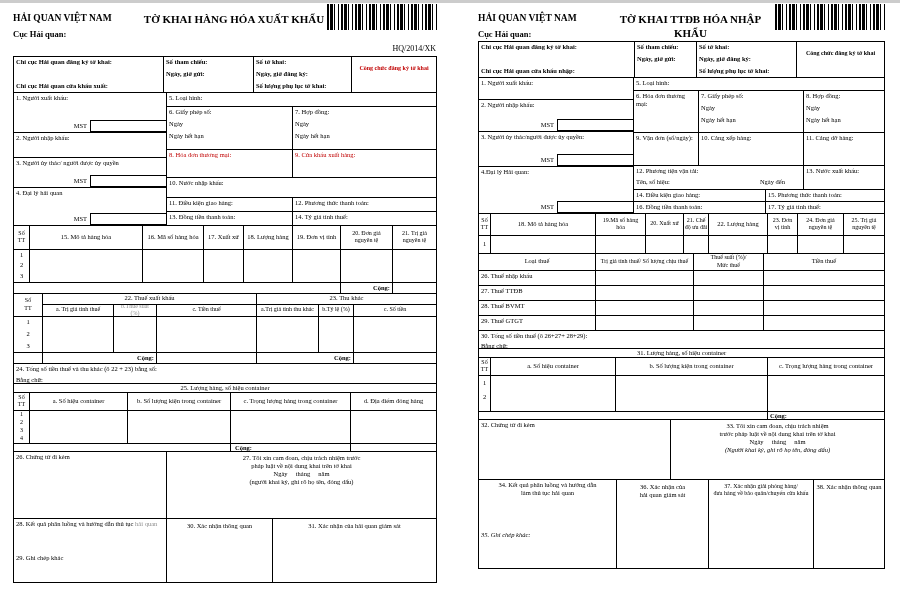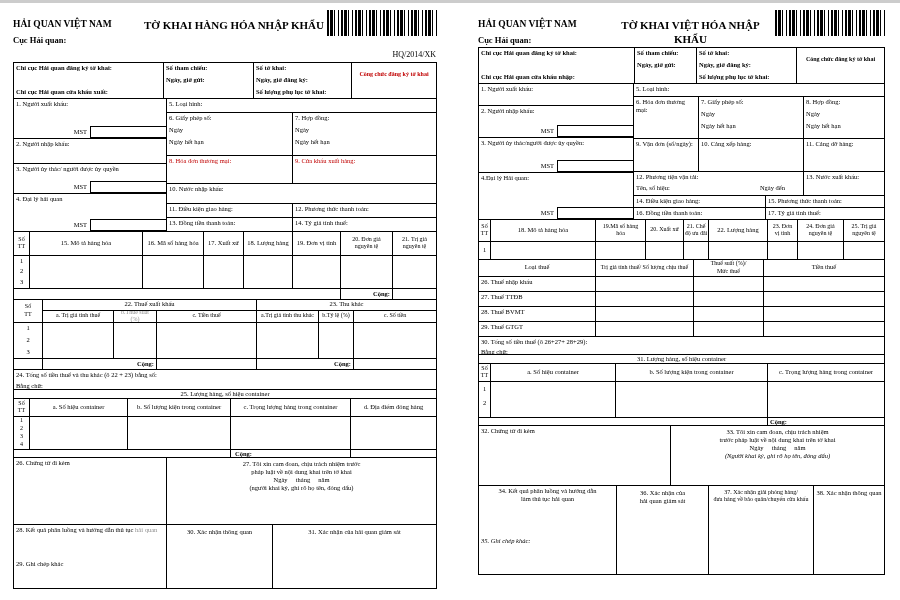--- a/index.html
+++ b/index.html
@@ -1,20 +1,20 @@
 <!DOCTYPE html>
 <html style="--red: #c00000; --gray: #8f8f8f;"><head>
 <meta charset="utf-8">
 <style>
   *{margin:0;padding:0;box-sizing:border-box}
   html,body{width:900px;height:600px;background:#fff;overflow:hidden}
   body{font-family:"Liberation Serif","DejaVu Serif",serif;color:#000;position:relative;
        font-size:6.5px;line-height:1.25;-webkit-font-smoothing:antialiased}
   .topstrip{position:absolute;top:0;left:0;width:900px;height:3px;background:#cccccc}
-  .form{position:absolute;top:10px}
+  .form{position:absolute;top:4px}
   #xk{left:13px;width:424px}
   #nk{left:478px;width:407px}
   .fhead{display:flex;align-items:flex-start}
   .org{width:128px;padding-top:9px}
   .org .l1{font-weight:bold;font-size:9.5px;white-space:nowrap}
   .org .l2{font-weight:bold;font-size:8.5px;margin-top:4px}
   .ftitle{flex:1;text-align:center;font-weight:bold;font-size:11px;padding-top:9px}
   .barcode{width:110px;height:26px;flex:none;
     background:repeating-linear-gradient(90deg,#000 0 2px,#fff 2px 3px,#000 3px 6px,#fff 6px 7px,#000 7px 8px,#fff 8px 11px,#000 11px 12px,#fff 12px 14px)}
   .fcode{text-align:right;font-size:8px;margin:4px 1px 2px 0}
@@ -50,21 +50,21 @@
 <body>
 
 <div class="topstrip"></div>
 
 <div class="form" id="xk">
   <div class="fhead">
     <div class="org">
       <div class="l1">HẢI QUAN VIỆT NAM</div>
       <div class="l2">Cục Hải quan:</div>
     </div>
-    <div class="ftitle">TỜ KHAI HÀNG HÓA NHẬP KHẨU</div>
+    <div class="ftitle">TỜ KHAI HÀNG HÓA XUẤT KHẨU</div>
     <div class="barcode"></div>
   </div>
   <div class="fcode">HQ/2014/XK</div>
   <div class="sheet">
 
     <div class="row" style="height:36px">
       <div class="c col sb" style="width:150px">
         <div class="b">Chi cục Hải quan đăng ký tờ khai:</div>
         <div class="b">Chi cục Hải quan cửa khẩu xuất:</div>
       </div>
@@ -292,21 +292,21 @@
 
   </div>
 </div>
 
 <div class="form" id="nk">
   <div class="fhead">
     <div class="org">
       <div class="l1">HẢI QUAN VIỆT NAM</div>
       <div class="l2">Cục Hải quan:</div>
     </div>
-    <div class="ftitle">TỜ KHAI VIỆT HÓA NHẬP KHẨU</div>
+    <div class="ftitle">TỜ KHAI TTĐB HÓA NHẬP KHẨU</div>
     <div class="barcode"></div>
   </div>
   <div class="sheet">
 
     <div class="row" style="height:36px">
       <div class="c col sb" style="width:156px">
         <div class="b">Chi cục Hải quan đăng ký tờ khai:</div>
         <div class="b">Chi cục Hải quan cửa khẩu nhập:</div>
       </div>
       <div class="c" style="width:62px">

